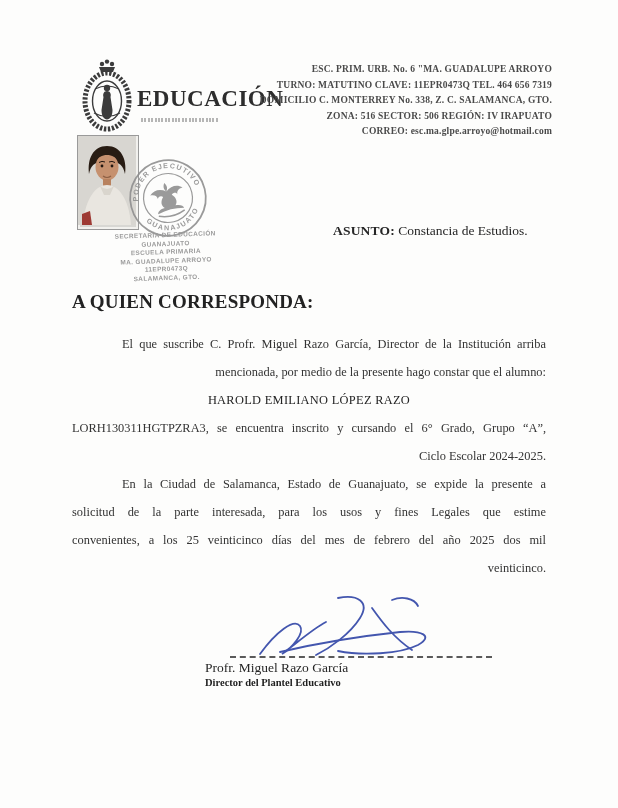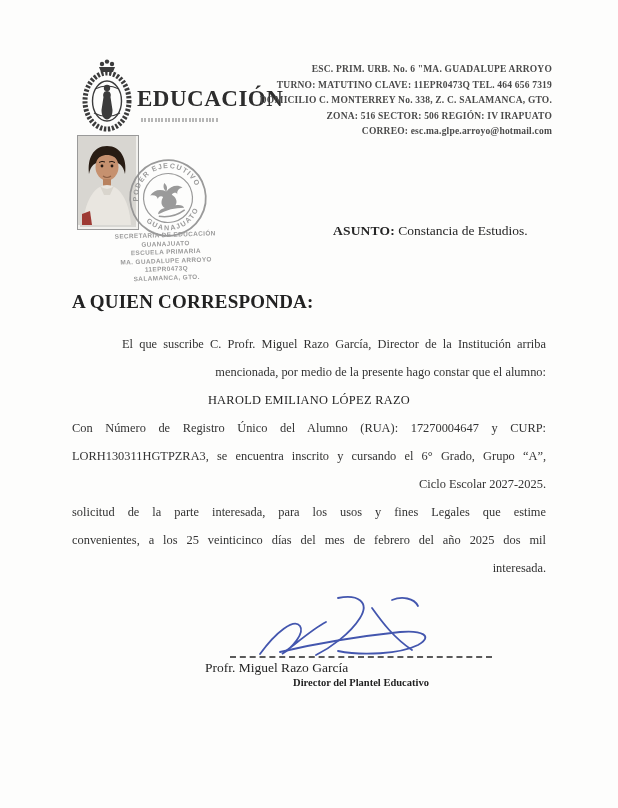--- a/index.html
+++ b/index.html
@@ -50,21 +50,21 @@
   .bline.just{text-align:justify;text-align-last:justify;}
   .bline.indent{padding-left:50px;font-family:Liberation Serif, serif;}
   .para.center .bline{text-align:center;text-align-last:center;}
   .para.bold .bline{font-weight:normal;letter-spacing:.3px;color:#232323;}
 
   
   .sig-svg{left:242px;top:592px;width:226px;height:72px;}
   .sig-line{left:230px;top:656px;width:262px;border-top:2px dashed #5a5a5a;height:0;}
   .sig-name{left:205px;top:660px;width:312px;text-align:left;
     font-size:13.5px;color:#262626;}
-  .sig-title{left:205px;top:677px;width:312px;text-align:center;
+  .sig-title{left:205px;top:677px;width:312px;
     font-size:10.5px;font-weight:bold;color:#1f1f1f;}
 </style>
 </head>
 <body>
 
 <div class="page">
 
   <svg class="abs" style="left:78px;top:59px" width="58" height="74" viewBox="0 0 58 74">
     <g fill="none" stroke="#3c3c3c">
       <circle cx="24" cy="5" r="2.2" fill="#3c3c3c" stroke="none"></circle>
@@ -147,28 +147,28 @@
 
   <div class="abs body-block">
       <div class="para">
         <div class="bline just indent">El que suscribe C. Profr. Miguel Razo García, Director de la Institución arriba</div>
         <div class="bline">mencionada, por medio de la presente hago constar que el alumno:</div>
       </div>
       <div class="para center bold">
         <div class="bline">HAROLD EMILIANO LÓPEZ RAZO</div>
       </div>
       <div class="para">
-        <div class="bline just">Con Número de Registro Único del Alumno (RUA): 17270004647 y CURP:</div>
         <div class="bline just">LORH130311HGTPZRA3, se encuentra inscrito y cursando el 6° Grado, Grupo “A”,</div>
-        <div class="bline">Ciclo Escolar 2027-2025.</div>
+        <div class="bline">Ciclo Escolar 2024-2025.</div>
       </div>
       <div class="para">
+        <div class="bline just indent">En la Ciudad de Salamanca, Estado de Guanajuato, se expide la presente a</div>
         <div class="bline just">solicitud de la parte interesada, para los usos y fines Legales que estime</div>
         <div class="bline just">convenientes, a los 25 veinticinco días del mes de febrero del año 2025 dos mil</div>
-        <div class="bline">interesada.</div>
+        <div class="bline">veinticinco.</div>
       </div>
     </div>
 
   <svg class="abs sig-svg" viewBox="0 0 226 72">
     <g fill="none" stroke="#3448a8" stroke-width="1.8" stroke-linecap="round" opacity="0.92">
       <path d="M18,62 C34,40 52,26 58,34 C63,41 50,56 40,62 C56,50 72,36 84,30"></path>
       <path d="M96,6 C116,2 128,10 118,26 C108,42 88,56 74,63"></path>
       <path d="M38,60 C72,52 120,44 158,40 C180,38 192,44 176,53 C158,62 120,64 96,59"></path>
       <path d="M130,16 C140,30 152,46 170,58"></path>
       <path d="M150,8 C160,4 172,6 176,14"></path>

